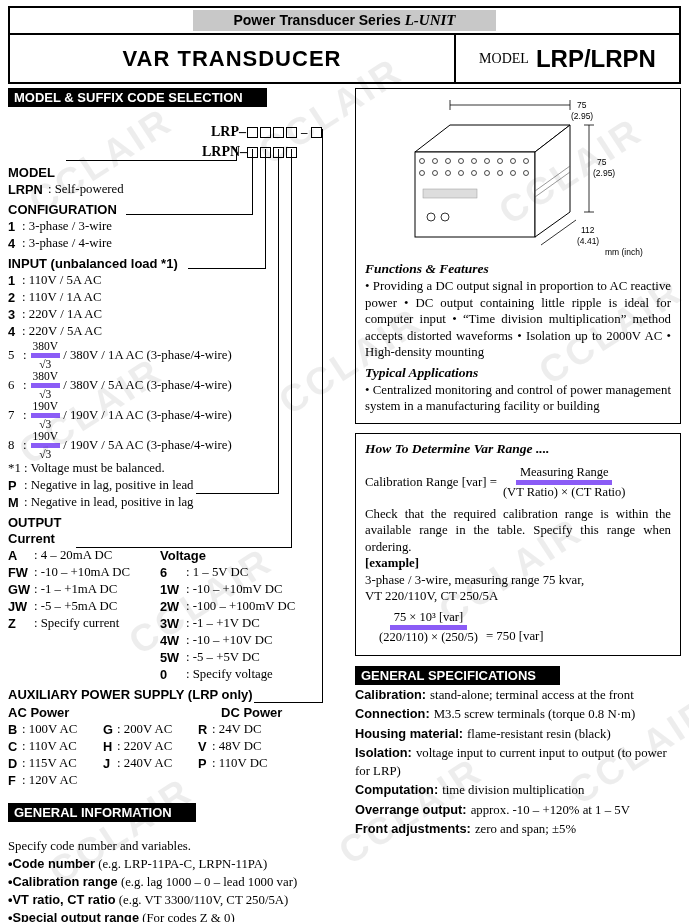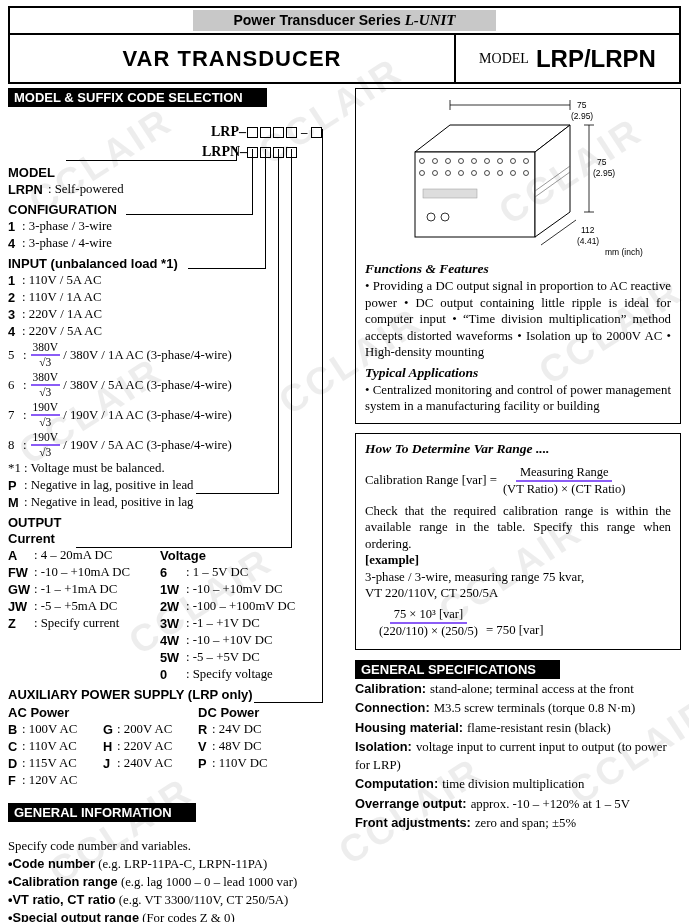--- a/index.html
+++ b/index.html
@@ -39,25 +39,25 @@
   .code-label { width:45px; text-align:right; font:bold 14px "Liberation Serif", serif; padding-right:1px; }
   .cbox { width:11px; height:11px; border:1.5px solid #000; margin-right:2px; flex:0 0 auto; background:#fff; }
   .cdash { margin:0 4px 0 2px; font-weight:bold; }
   .subhead { font:bold 13px/16px "Liberation Sans", sans-serif; margin-top:4px; }
   .item { display:flex; line-height:17px; }
   .item .code { font-family:"Liberation Sans", sans-serif; font-weight:bold; flex:0 0 auto; }
   .w40 { width:40px; } .w14 { width:14px; } .w16 { width:16px; } .w26 { width:26px; }
   .frac-item { display:flex; align-items:center; height:30px; }
   .colon { margin:0 4px 0 1px; }
   .frac { display:inline-flex; flex-direction:column; align-items:center; font-size:11.5px; line-height:13px; margin-right:3px; }
-  .fnum { border-bottom:2px solid #8b5cf6; padding:0 2px; }
+  .fnum { border-bottom:5px solid #8b5cf6; padding:0 2px; }
   .note-line { line-height:17px; }
   .outcols { display:flex; }
   .outcol1 { width:152px; } .outcol2 { flex:1; }
-  .aux-heads { display:flex; margin-top:2px; }
+  .aux-heads { display:flex; margin-top:2px;gap:23px; }
   .aux-heads .ah1 { width:190px; } 
   .aux-cols { display:flex; }
   .auxc1 { width:95px; } .auxc2 { width:95px; } .auxc3 { flex:1; }
   .order-bar { margin-top:14px; }
   .obullet .ob { font-family:"Liberation Sans", sans-serif; font-weight:bold; }
 
   
   .col-right { position:absolute; left:355px; top:88px; width:326px; font:12.8px/16.5px "Liberation Serif", serif; z-index:2; }
   .pbox { border:1.5px solid #000; padding:4px 9px 8px; background:#fff; }
   .vbox { border:1.5px solid #000; margin-top:9px; padding:6px 9px 8px; background:#fff; }

